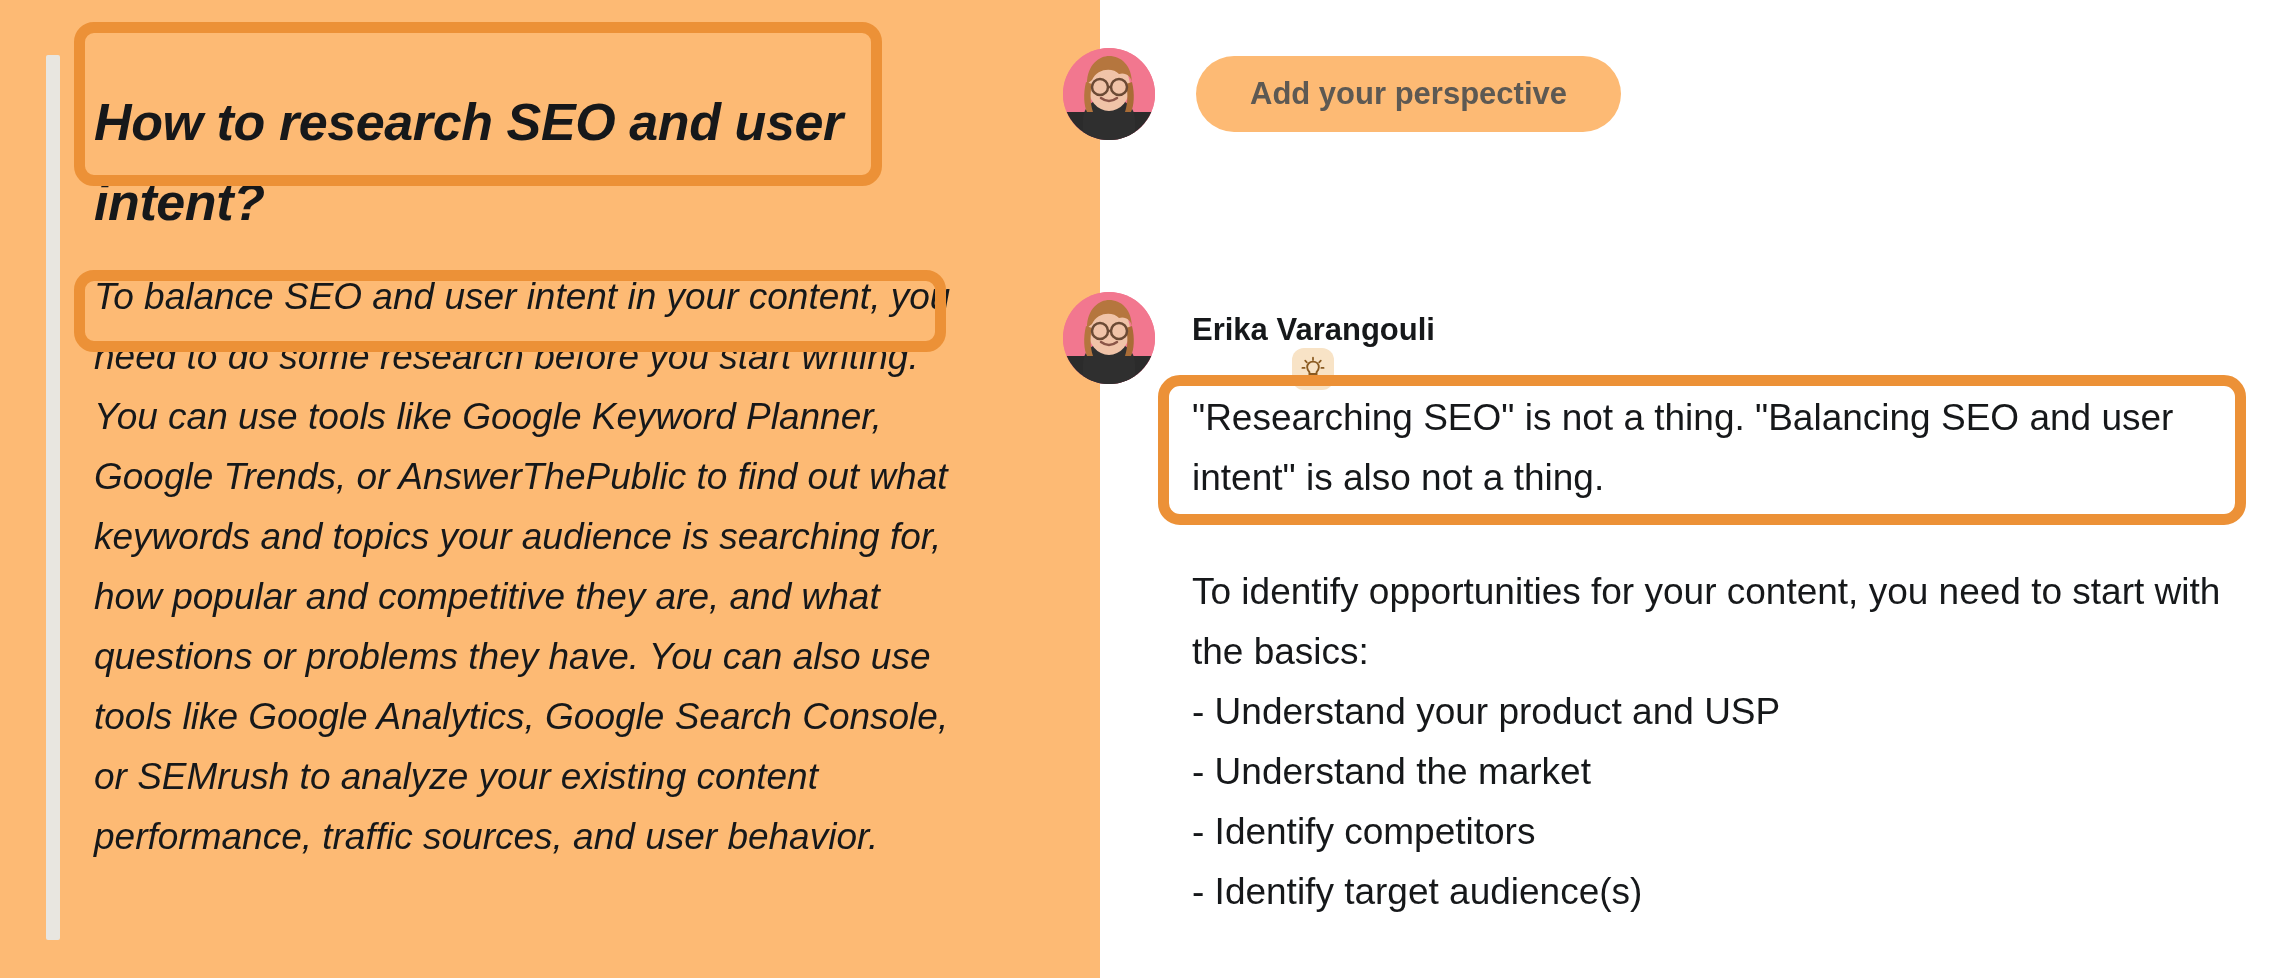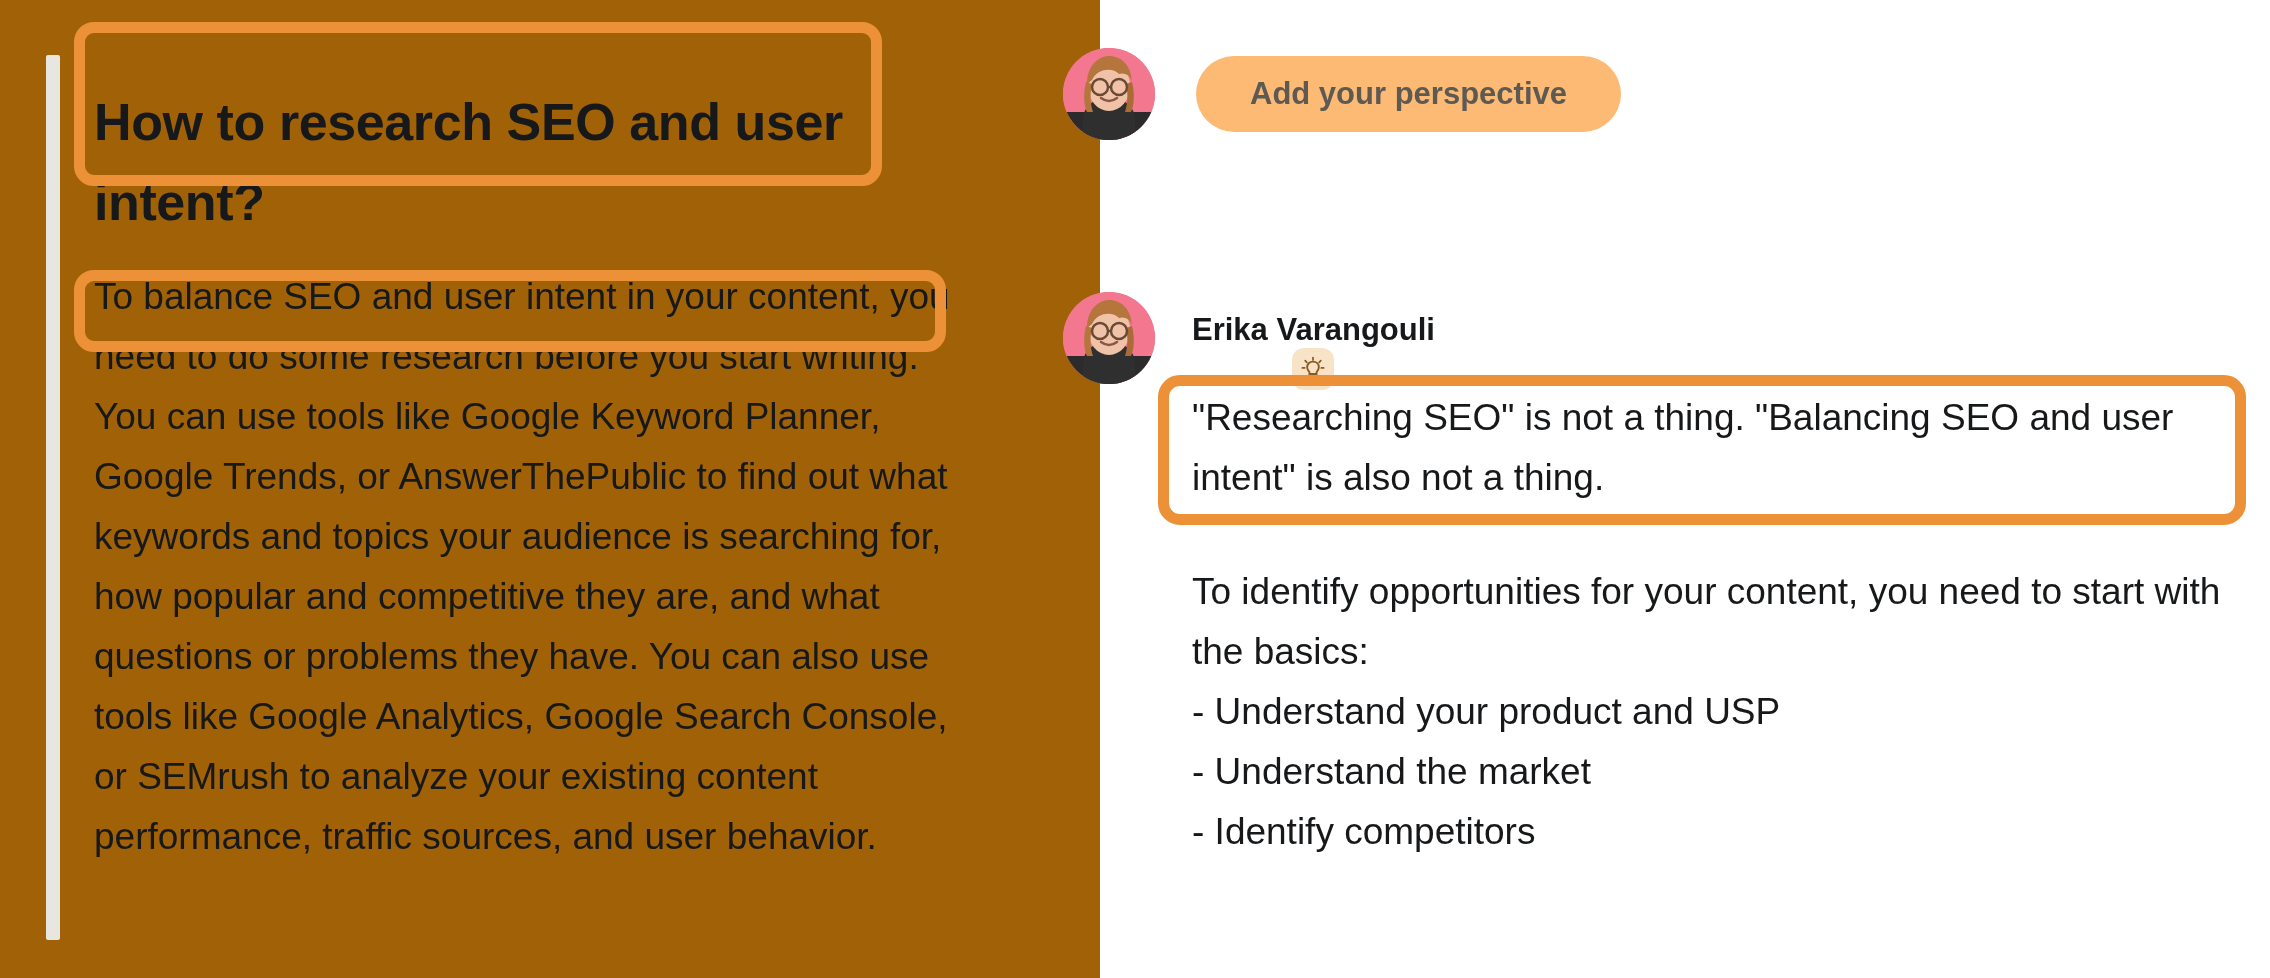--- a/index.html
+++ b/index.html
@@ -19,21 +19,22 @@
     height: 978px;
     background: #ffffff;
   }
 
   
   .left-panel {
     position: absolute;
     left: 0; top: 0;
     width: 1100px;
     height: 978px;
-    background: #a16207;
+    background: #fdba74;
+    font-style: italic;
   }
 
   .accent-bar {
     position: absolute;
     left: 46px;
     top: 55px;
     width: 14px;
     height: 885px;
     background: #e8e6e0;
     border-radius: 2px;
@@ -263,20 +264,21 @@
   </div>
 
   <p class="quote-text">"Researching SEO" is not a thing. "Balancing SEO and user intent" is also not a thing.</p>
 
   <div class="contrib-body">
     <p>To identify opportunities for your content, you need to start with the basics:</p>
     <ul class="contrib-list">
       <li>- Understand your product and USP</li>
       <li>- Understand the market</li>
       <li>- Identify competitors</li>
+      <li>- Identify target audience(s)</li>
     </ul>
   </div>
 
   <div class="hl hl-heading"></div>
   <div class="hl hl-lead"></div>
   <div class="hl hl-quote"></div>
 
 </div>
 
 </body></html>

